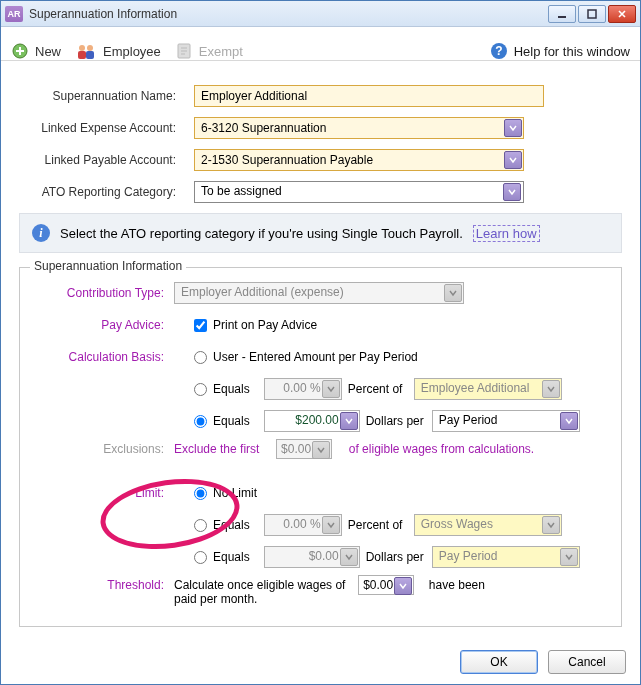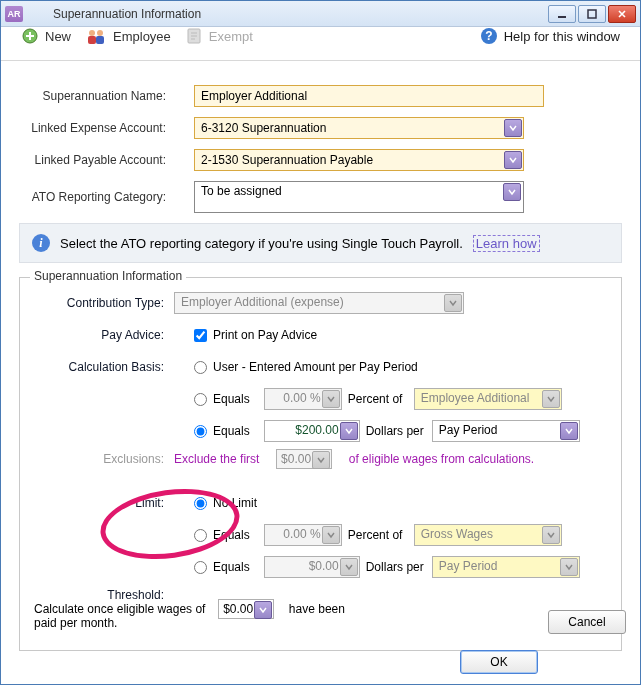--- a/index.html
+++ b/index.html
@@ -1,45 +1,45 @@
 <!DOCTYPE html>
 <html><head>
 <meta charset="utf-8">
 <style>
   * { box-sizing: border-box; margin: 0; padding: 0; }
   body { font-family: "Segoe UI", Tahoma, sans-serif; font-size: 12px; background: #fff; }
   .window { width: 641px; height: 685px; border: 1px solid #4a7bb5; position: relative; background: #fff; }
-  .titlebar { height: 26px; background: linear-gradient(#e8f0fa, #d5e4f5); display: flex; align-items: center; padding: 0 4px; border-bottom: 1px solid #b8c8dd; gap: 24px; }
+  .titlebar { height: 26px; background: linear-gradient(#e8f0fa, #d5e4f5); display: flex; align-items: center; padding: 0 4px; border-bottom: 1px solid #b8c8dd; }
   .app-icon { width: 18px; height: 16px; background: linear-gradient(#b088d0,#9a6cc0); border-radius: 2px; color: #fff; font-size: 9px; font-weight: bold; display: flex; align-items: center; justify-content: center; margin-right: 6px; }
   .titlebar-title { flex: 1; font-size: 12px; color: #333; }
   .win-buttons { display: flex; gap: 2px; }
   .win-btn { width: 28px; height: 18px; border: 1px solid #7a9cc6; background: linear-gradient(#f0f6ff,#d0e0f4); border-radius: 2px; display: flex; align-items: center; justify-content: center; font-size: 10px; cursor: pointer; }
   .win-btn.close { background: linear-gradient(#f08070,#d04028); border-color: #a02818; color: #fff; }
-  .toolbar { height: 34px; display: flex; align-items: flex-start; padding: 0 20px; gap: 14px; border-bottom: 1px solid #d8d8d8; }
+  .toolbar { height: 34px; display: flex; align-items: flex-end; padding: 0 10px; gap: 14px; border-bottom: 1px solid #d8d8d8; }
   .tool-btn { display: flex; align-items: center; gap: 6px; font-size: 13px; color: #333; cursor: pointer; }
   .tool-btn.disabled { color: #aaa; }
   .help-area { margin-left: auto; display: flex; align-items: center; gap: 6px; color: #1a1a1a; font-size: 13px; cursor: pointer; }
   .plus-icon svg, .people-icon svg, .help-icon svg, .exempt-icon svg { display: block; }
   .main { padding: 24px 18px 18px 18px; }
   .form-row { display: flex; align-items: center; margin-bottom: 10px; }
-  .form-label { width: 175px; text-align: right; padding-right: 28px; color: #333; }
+  .form-label { width: 175px; text-align: right; padding-right: 18px; color: #333; }
   .yellow-input { height: 22px; border: 1px solid #d8a840; background: #fff8e0; padding: 2px 6px; font-size: 12px; }
   .yellow-input.wide { width: 350px; }
   .yellow-input.mid { width: 330px; position: relative; }
   .combo { position: relative; display: inline-block; }
   .combo-btn { position: absolute; right: 2px; top: 2px; width: 18px; height: 18px; border: 1px solid #6a5a9a; background: linear-gradient(#b8a8e0,#9888c8); border-radius: 2px; display: flex; align-items: center; justify-content: center; cursor: pointer; }
   .combo-btn svg { width: 10px; height: 10px; }
-  .gray-select { height: 32px; border: 1px solid #888; background: #fff; padding: 2px 22px 2px 6px; font-size: 12px; position: relative; width: 330px; }
+  .gray-select { height: 22px; border: 1px solid #888; background: #fff; padding: 2px 22px 2px 6px; font-size: 12px; position: relative; width: 330px; }
   .info-banner { margin: 8px 0 14px 0; background: #eef2f6; border: 1px solid #dce0e6; padding: 10px 12px; display: flex; align-items: center; gap: 10px; font-size: 13px; }
   .info-banner .info-icon { width: 18px; height: 18px; border-radius: 50%; background: #4a82d8; color: #fff; font-family: Georgia, serif; font-style: italic; font-weight: bold; display: flex; align-items: center; justify-content: center; font-size: 12px; }
   .learn-link { color: #6a58c8; border: 1px dashed #8a78d8; padding: 0 2px; cursor: pointer; }
   .group { border: 1px solid #c8c8c8; padding: 14px 14px 10px 14px; position: relative; margin-bottom: 12px; }
   .group-legend { position: absolute; top: -9px; left: 10px; background: #fff; padding: 0 4px; font-size: 12px; color: #333; }
   .g-row { display: flex; align-items: center; margin-bottom: 10px; min-height: 22px; }
-  .g-label { width: 140px; text-align: right; padding-right: 10px; color: #0f172a; }
+  .g-label { width: 140px; text-align: right; padding-right: 10px; color: #a21caf; }
   .g-label.disabled { color: #999; }
   .combo-full { height: 22px; border: 1px solid #b0b0b0; background: #f4f4f4; color: #888; padding: 2px 20px 2px 6px; font-size: 12px; width: 290px; position: relative; }
   .radio { width: 13px; height: 13px; margin-right: 6px; vertical-align: middle; }
   .check { width: 13px; height: 13px; margin-right: 6px; vertical-align: middle; }
   .radio-lbl { display: inline-flex; align-items: center; margin-right: 8px; padding-left: 20px; }
   .num-input { height: 22px; border: 1px solid #b0b0b0; background: #f4f4f4; color: #888; padding: 2px 20px 2px 4px; font-size: 12px; text-align: right; position: relative; }
   .num-input.active { background: #fff; color: #14532d; }
   .num-input.w70 { width: 78px; }
   .num-input.w90 { width: 96px; }
   .mini-btn { position: absolute; right: 1px; top: 1px; width: 18px; height: 18px; border: 1px solid #6a5a9a; background: linear-gradient(#b8a8e0,#9888c8); border-radius: 2px; display: flex; align-items: center; justify-content: center; cursor: pointer; }
@@ -48,21 +48,21 @@
   .sec-label { width: 72px; display: inline-block; padding: 0 6px; text-align: left; }
   .dd { height: 22px; border: 1px solid #b0b0b0; padding: 2px 22px 2px 6px; font-size: 12px; width: 148px; position: relative; }
   .dd.disabled { background: #fef9c3; color: #888; }
   .dd.active { background: #fff; color: #000; }
   .dd .dd-btn { position: absolute; right: 1px; top: 1px; width: 18px; height: 18px; border: 1px solid #6a5a9a; background: linear-gradient(#b8a8e0,#9888c8); border-radius: 2px; display: flex; align-items: center; justify-content: center; cursor: pointer; }
   .dd.disabled .dd-btn { border-color: #aaa; background: linear-gradient(#ddd,#ccc); }
   .exclusion-text { color: #a21caf; }
   .highlight-oval { position: absolute; width: 140px; height: 68px; border: 5px solid #e0186c; border-radius: 50%; transform: rotate(-8deg); pointer-events: none; }
   .footer { position: absolute; bottom: 10px; right: 14px; display: flex; gap: 10px; }
   .btn { width: 78px; height: 24px; border: 1px solid #9a9a9a; background: linear-gradient(#fefefe,#e8e8e8); border-radius: 3px; font-size: 12px; cursor: pointer; }
-  .btn.default { border: 1px solid #4a82d8; box-shadow: 0 0 0 1px #a8c8f0 inset; margin-top: 40px; }
+  .btn.default { border: 1px solid #4a82d8; box-shadow: 0 0 0 1px #a8c8f0 inset; }
 </style>
 </head>
 <body>
 
 <div class="window">
 
   <div class="titlebar">
     <div class="app-icon">AR</div>
     <div class="titlebar-title">Superannuation Information</div>
     <div class="win-buttons">
@@ -290,21 +290,21 @@
               </svg>
             </span></span>
         <span class="sec-label">Dollars per</span>
         <div class="dd disabled"><span>Pay Period</span><span class="dd-btn">
               <svg width="10" height="10">
                 <path d="M2 3l3 4 3-4" fill="none" stroke="#888" stroke-width="1.4"></path>
               </svg>
             </span></div>
       </div>
 
-      <div class="g-row" style="margin-top:10px; align-items:flex-start;flex-direction:column;">
+      <div class="g-row" style="margin-top:10px; align-items:flex-start;">
         <div class="g-label">Threshold:</div>
         <div style="flex:1;">
           <span>Calculate once eligible wages of</span>
           <span class="gap" style="width:6px"></span>
           <span class="num-input w90 active" style="color:#000;background:#fff;"><span>$0.00</span><span class="mini-btn">
                 <svg width="10" height="10">
                   <path d="M2 3l3 4 3-4" fill="none" stroke="#fff" stroke-width="1.4"></path>
                 </svg>
               </span></span>
           <span class="gap" style="width:8px"></span>

